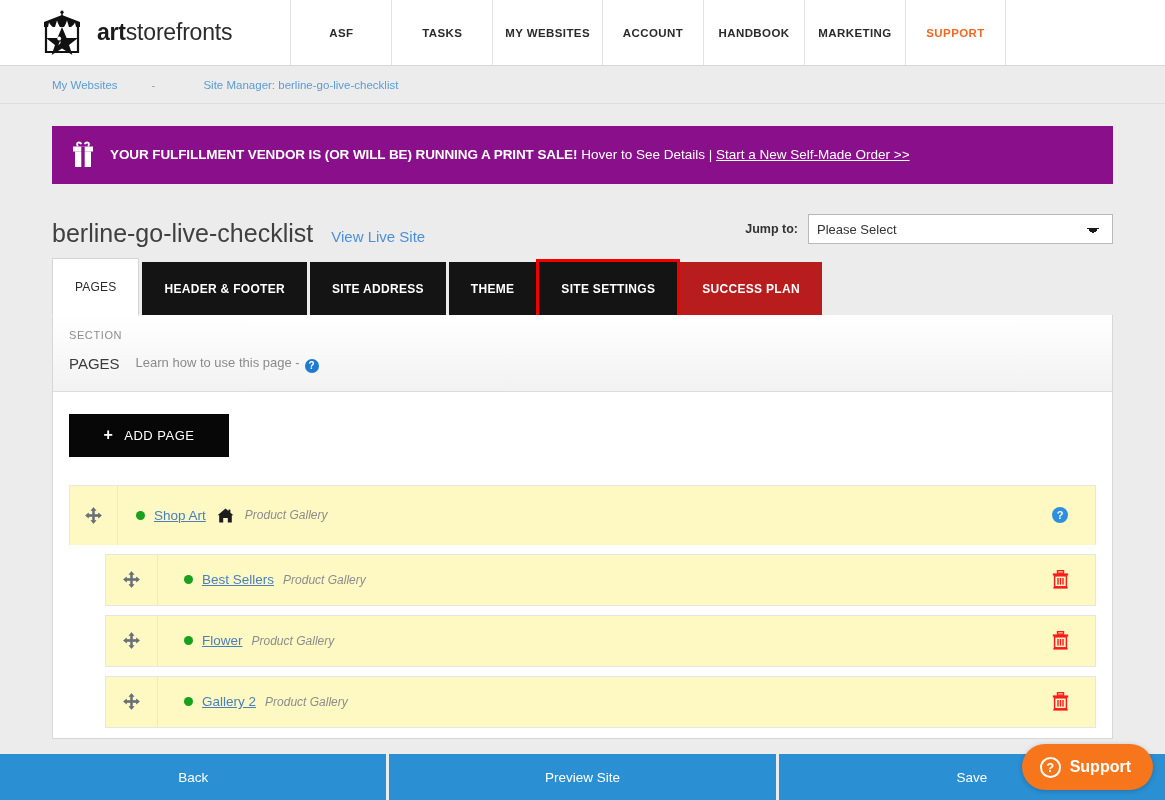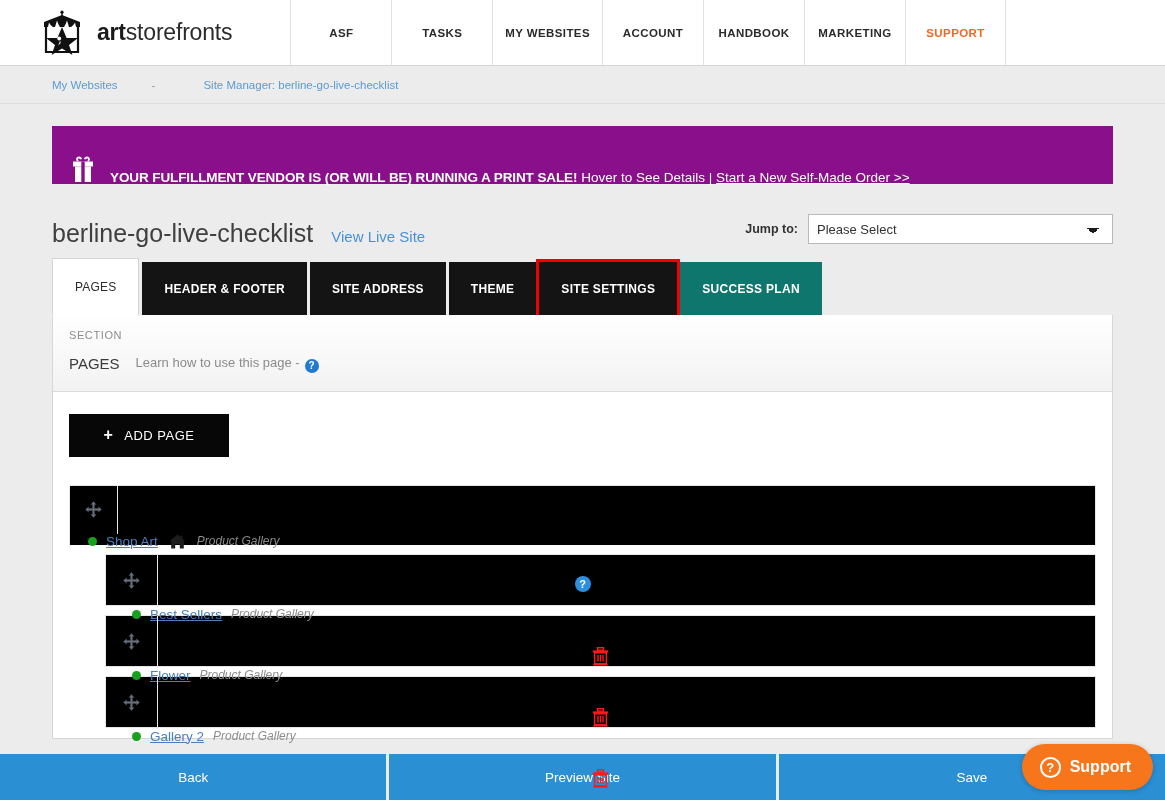--- a/index.html
+++ b/index.html
@@ -86,21 +86,21 @@
   .page {
     padding: 0 52px;
   }
 
   
   .promo {
     margin-top: 22px;
     height: 58px;
     background: #8a0f8a;
     display: flex;
-    align-items: flex-end;
+    align-items: center;
     padding-left: 18px;
     gap: 14px;
     color: #ffffff;
   }
   .gift-icon { width: 26px; height: 28px; flex: 0 0 auto; }
   .promo-text { font-size: 13.5px; line-height: 1; white-space: nowrap; }
   .promo-strong { font-weight: 700; letter-spacing: -0.1px; }
   .promo-normal { font-weight: 400; }
   .promo-link {
     color: #ffffff;
@@ -186,21 +186,21 @@
     background: #ffffff;
     color: #2b2b2b;
     border: 1px solid #d5d5d5;
     border-bottom: 1px solid #ffffff;
     height: 58px;
     position: relative;
     z-index: 3;
     font-weight: 400;
     letter-spacing: 0.2px;
   }
-  .tab.accent { background: #0f766e; }
+  .tab.accent { background: #b91c1c; }
   .tab.highlighted { outline: 3px solid #f20000; outline-offset: 0px; }
 
   
   .arrow-anno {
     position: absolute;
     left: 655px;
     top: 58px;
     width: 14px;
     height: 68px;
     pointer-events: none;
@@ -264,26 +264,25 @@
     align-items: center;
     justify-content: center;
     gap: 11px;
     cursor: pointer;
   }
   .addpage .plus { font-size: 16px; font-weight: 700; line-height: 1; }
 
   
   .pagelist { margin-top: 28px; }
   .prow {
-    background: #000000;
+    background: #fef9c3;
     border: 1px solid #e6e6e6;
     display: flex;
     align-items: stretch;
     height: 60px;
-    flex-direction: column;
   }
   .prow.child {
     margin-left: 36px;
     margin-top: 9px;
     height: 52px;
   }
   .prow.first { border-bottom: none; }
   .handlecell {
     width: 48px;
     flex: 0 0 48px;

